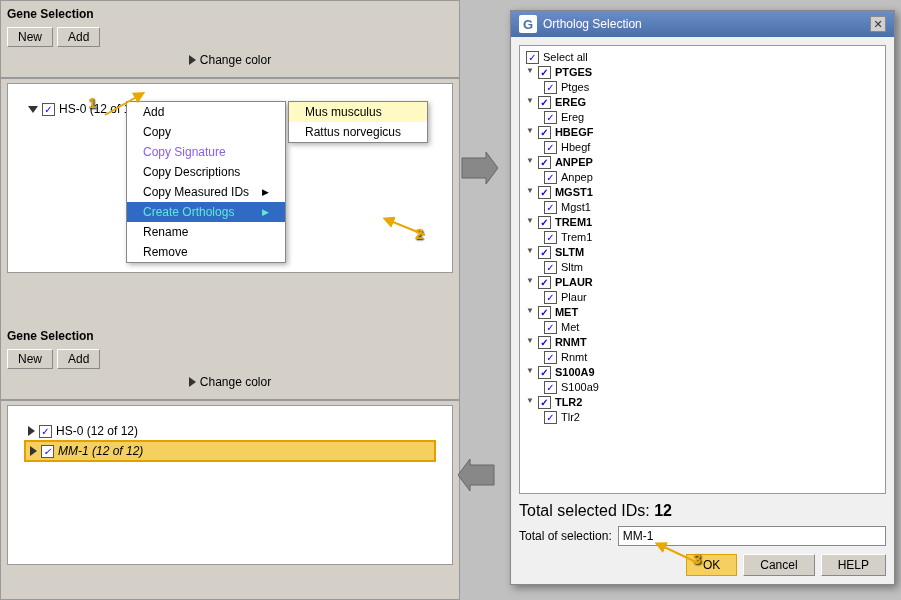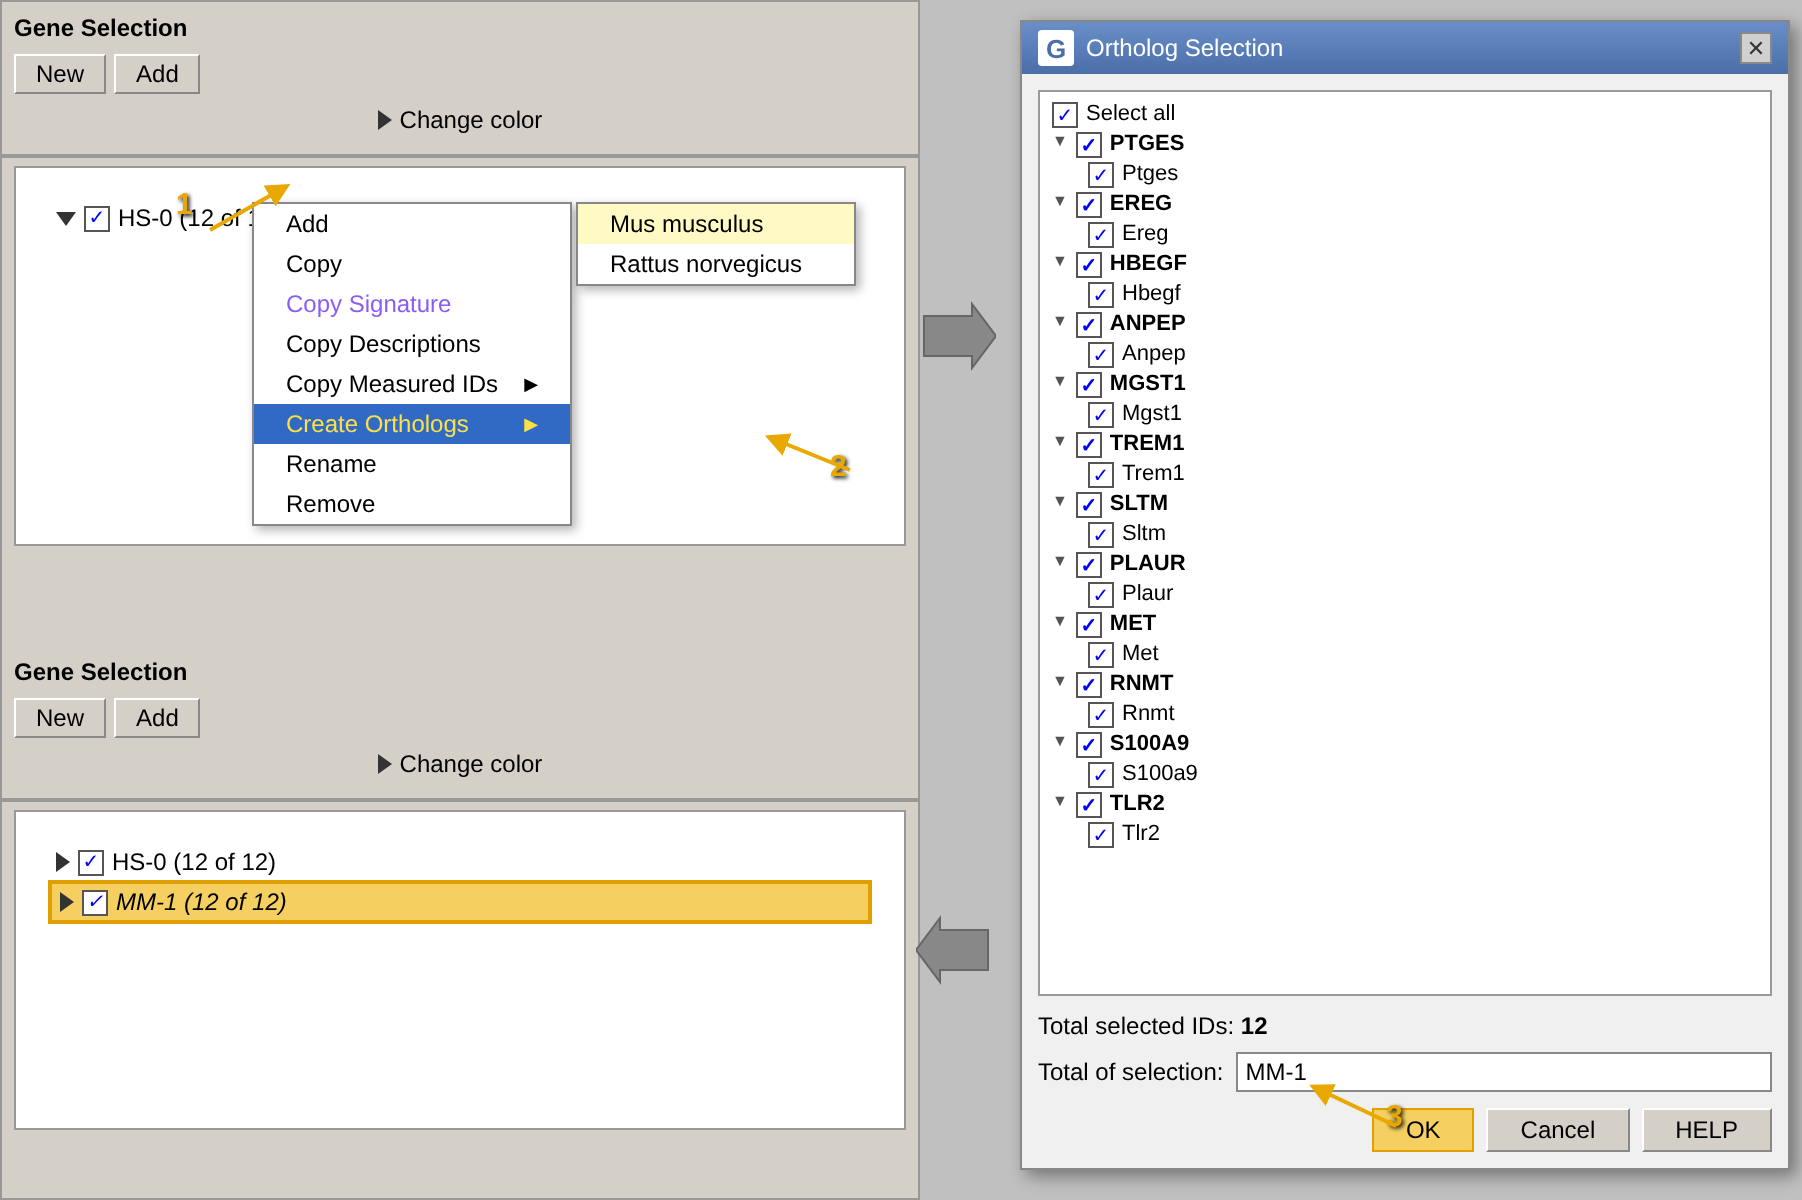--- a/index.html
+++ b/index.html
@@ -124,21 +124,21 @@
       box-shadow: 2px 2px 5px rgba(0,0,0,0.3);
       z-index: 10;
       min-width: 160px;
     }
     .ctx-item {
       padding: 3px 16px;
       cursor: pointer;
       white-space: nowrap;
     }
     .ctx-item.disabled { color: #8b5cf6; cursor: default; }
-    .ctx-item.highlighted { background: #316ac5; color: #fde047; }
+    .ctx-item.highlighted { background: #316ac5; color: #5eead4; }
     .ctx-item.has-submenu {
       display: flex;
       justify-content: space-between;
       align-items: center;
     }
     .ctx-item.has-submenu::after {
       content: '▶';
       font-size: 9px;
       margin-left: 10px;
     }
@@ -222,21 +222,21 @@
     }
     .orth-item .tri {
       font-size: 8px;
       color: #555;
     }
 
     .dialog-footer {
       margin-top: 8px;
     }
     .total-row {
-      font-size: 12px;
+      font-size: 16px;
       margin-bottom: 6px;
     }
     .total-row strong { }
     .name-row {
       display: flex;
       align-items: center;
       gap: 6px;
       margin-bottom: 8px;
     }
     .name-label { font-size: 12px; white-space: nowrap; }

